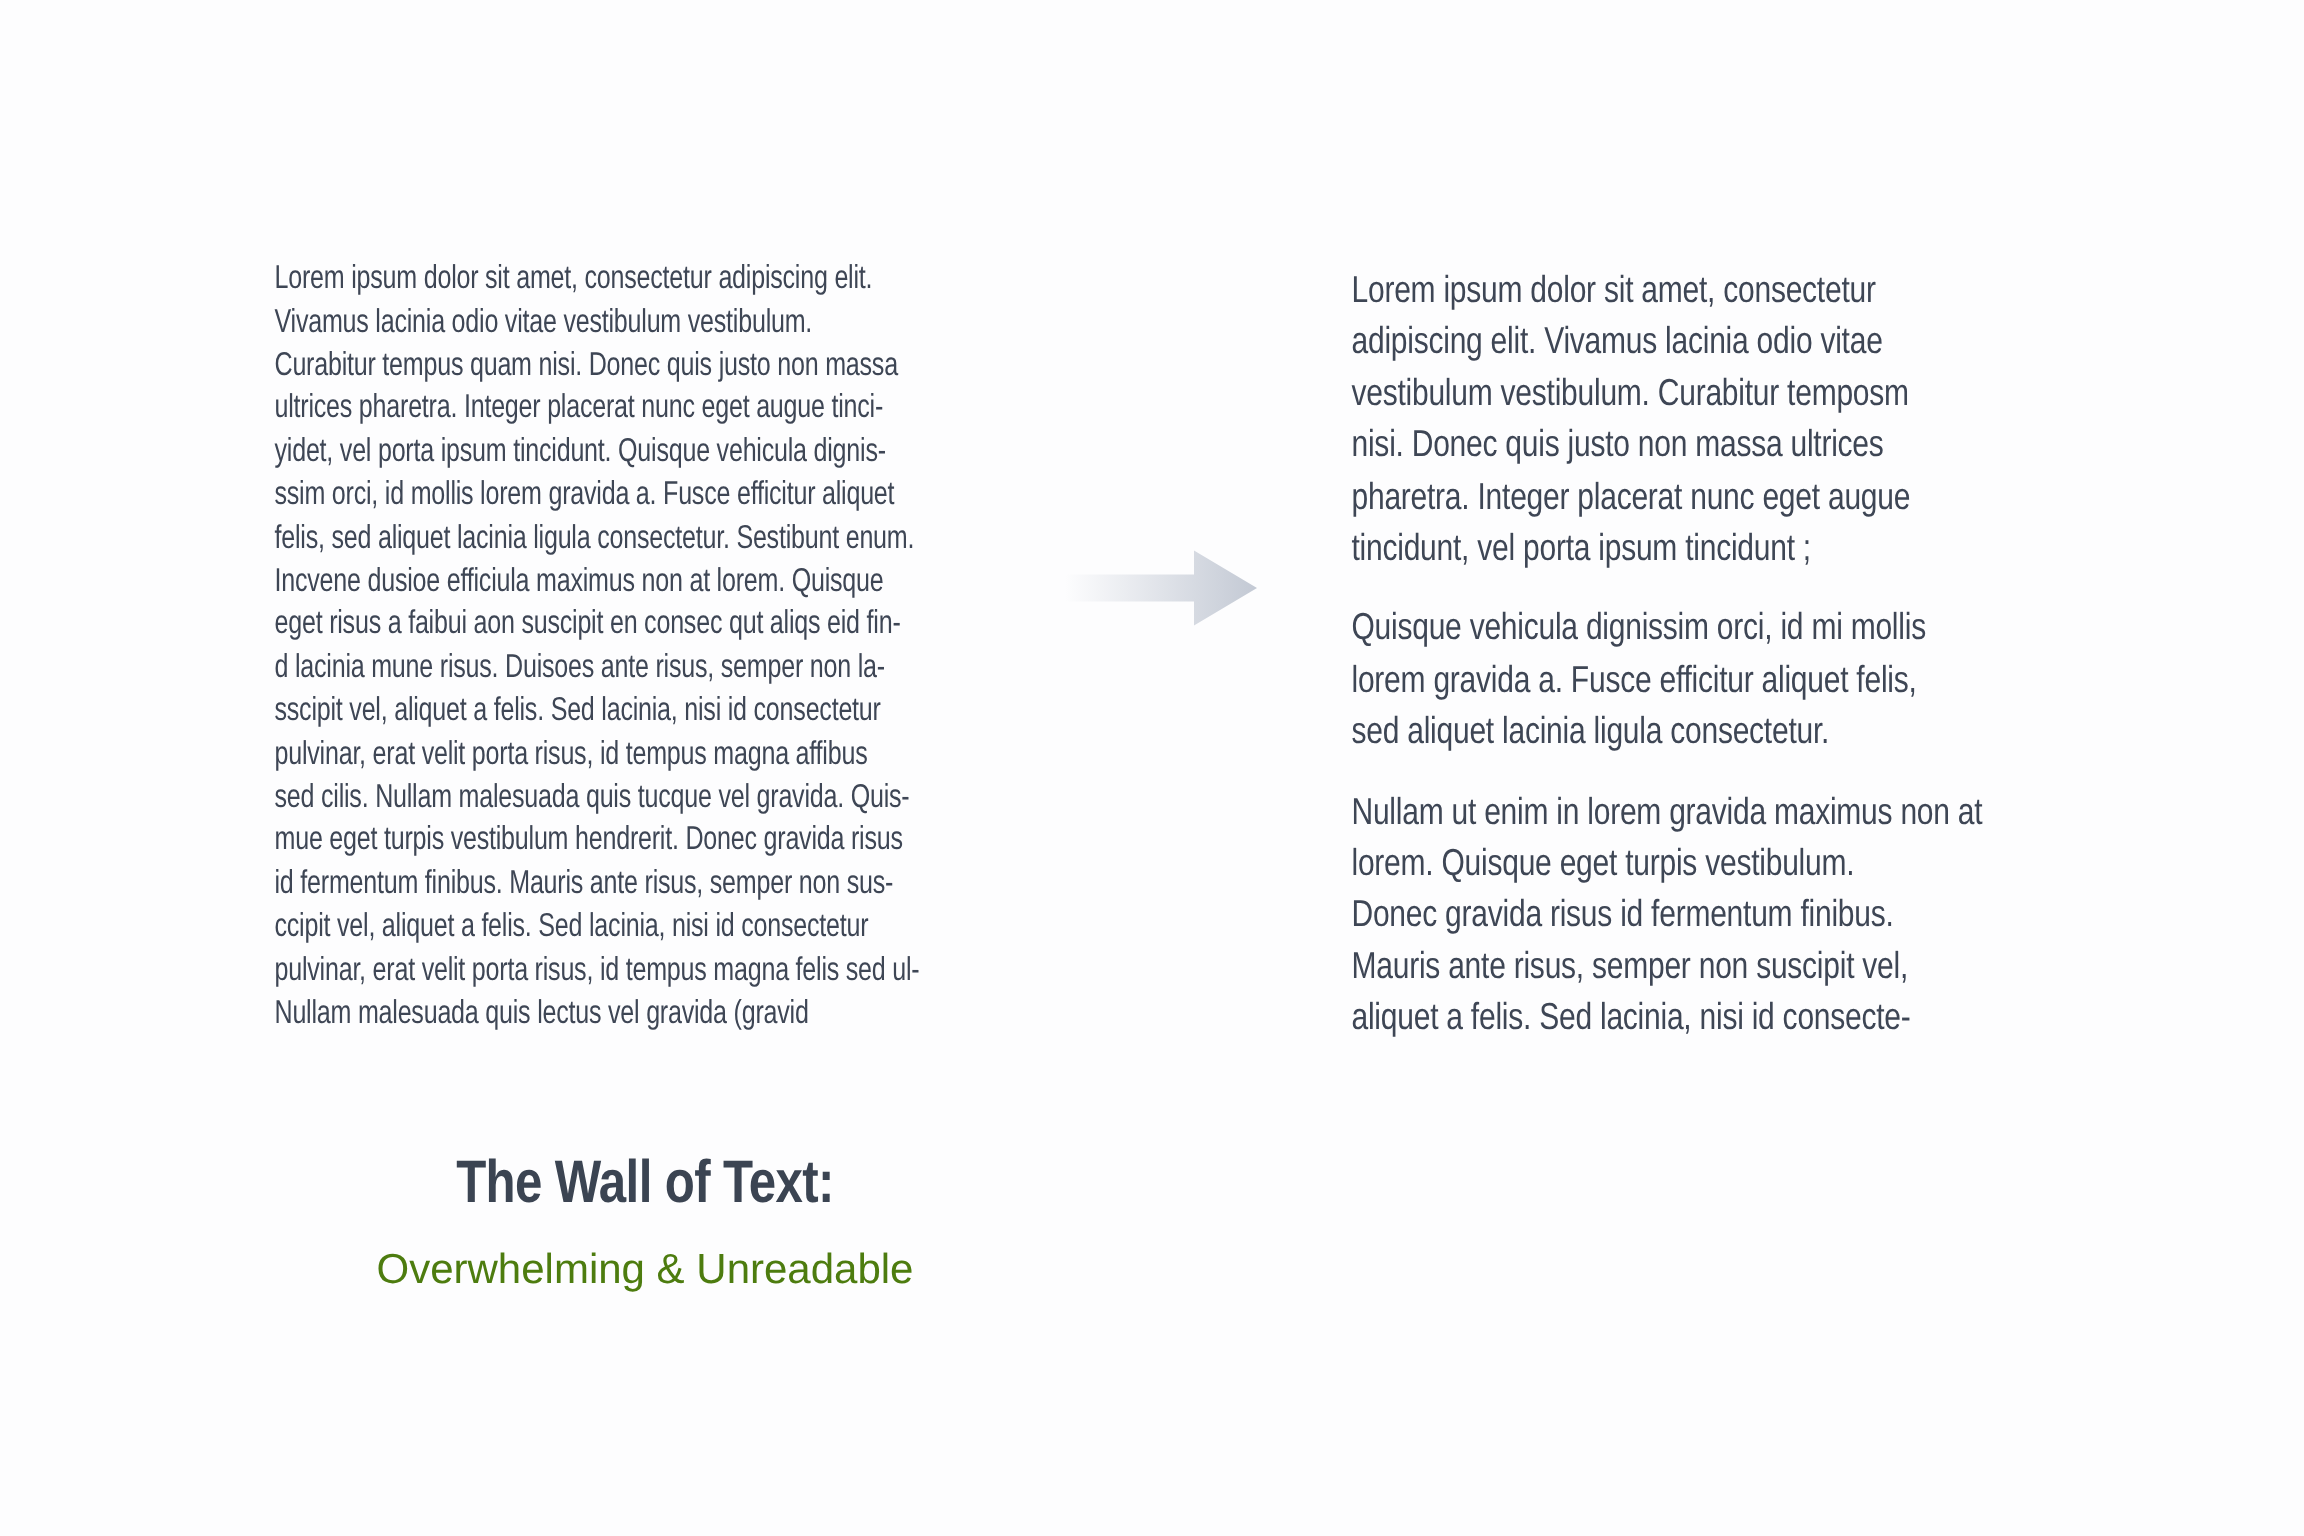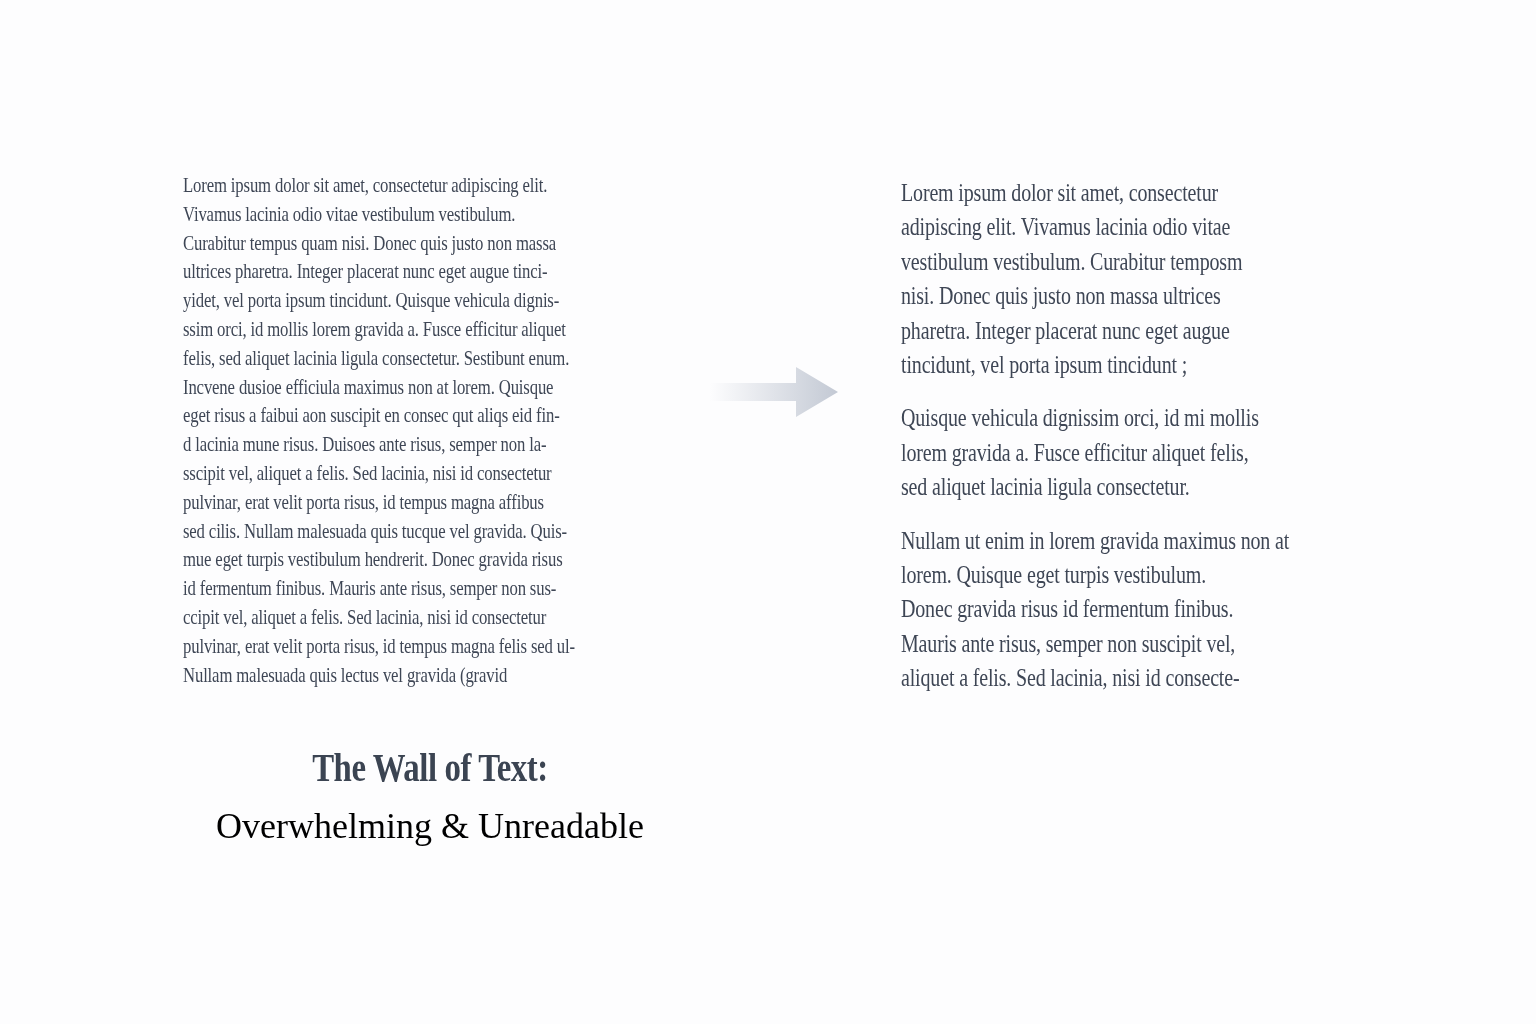--- a/index.html
+++ b/index.html
@@ -1,21 +1,21 @@
 <!DOCTYPE html>
 <html><head>
 <meta charset="utf-8">
 <style>
   html, body { margin: 0; padding: 0; }
   .canvas {
     position: relative;
     width: 1536px;
     height: 1024px;
     background: #fdfdfe;
-    font-family: Liberation Serif, serif;
+    font-family: Liberation Sans, sans-serif;
     overflow: hidden;
   }
   .left-body {
     position: absolute;
     left: 183px;
     top: 171px;
     font-size: 22px;
     line-height: 28.8px;
     letter-spacing: -0.2px;
     color: #3e4655;
@@ -43,37 +43,37 @@
     left: 710px;
     top: 366px;
     width: 132px;
     height: 52px;
   }
   .caption {
     position: absolute;
     width: 566px;
     text-align: center;
   }
-  .caption-left  { left: 147px; top: 744px; }
+  .caption-left  { left: 147px; top: 764px; }
   .caption-right { left: 852px; top: 768px; }
   .caption-title {
     font-size: 40px;
     font-weight: bold;
     line-height: 48px;
     color: #3b4452;
     letter-spacing: -0.5px;
     transform: scaleX(0.82);
     transform-origin: 50% 50%;
   }
   .caption-sub {
     margin-top: 12px;
-    font-size: 36px;
+    font-size: 28px;
     font-weight: 400;
     line-height: 44px;
-    color: #000000;
+    color: #4d7c0f;
   }
 </style>
 </head>
 <body>
 
 <div class="canvas">
 
   <div class="left-body">Lorem ipsum dolor sit amet, consectetur adipiscing elit.
 Vivamus lacinia odio vitae vestibulum vestibulum.
 Curabitur tempus quam nisi. Donec quis justo non massa

